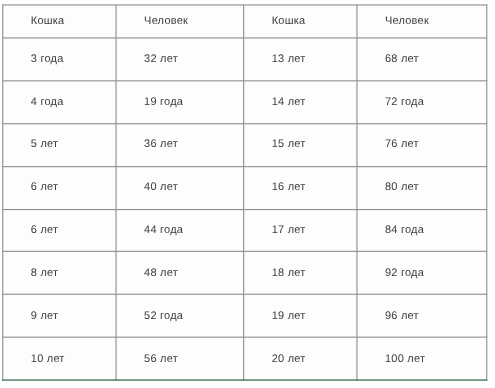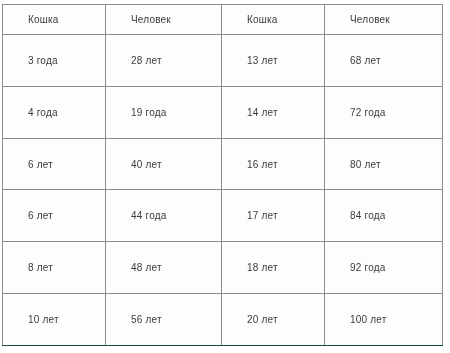--- a/index.html
+++ b/index.html
@@ -75,49 +75,61 @@
       <tr>
         <th>Кошка</th>
         <th>Человек</th>
         <th>Кошка</th>
         <th>Человек</th>
       </tr>
     </thead>
     <tbody id="age-table-body">
         <tr>
           <td>3 года</td>
-          <td>28 лет</td>
+          <td>32 лет</td>
           <td>13 лет</td>
           <td>68 лет</td>
         </tr>
         <tr>
           <td>4 года</td>
           <td>19 года</td>
           <td>14 лет</td>
           <td>72 года</td>
+        </tr>
+        <tr>
+          <td>5 лет</td>
+          <td>36 лет</td>
+          <td>15 лет</td>
+          <td>76 лет</td>
         </tr>
         <tr>
           <td>6 лет</td>
           <td>40 лет</td>
           <td>16 лет</td>
           <td>80 лет</td>
         </tr>
         <tr>
           <td>6 лет</td>
           <td>44 года</td>
           <td>17 лет</td>
           <td>84 года</td>
         </tr>
         <tr>
           <td>8 лет</td>
           <td>48 лет</td>
           <td>18 лет</td>
           <td>92 года</td>
         </tr>
         <tr>
+          <td>9 лет</td>
+          <td>52 года</td>
+          <td>19 лет</td>
+          <td>96 лет</td>
+        </tr>
+        <tr>
           <td>10 лет</td>
           <td>56 лет</td>
           <td>20 лет</td>
           <td>100 лет</td>
         </tr>
       </tbody>
   </table>
 </div>
 
 </body></html>

